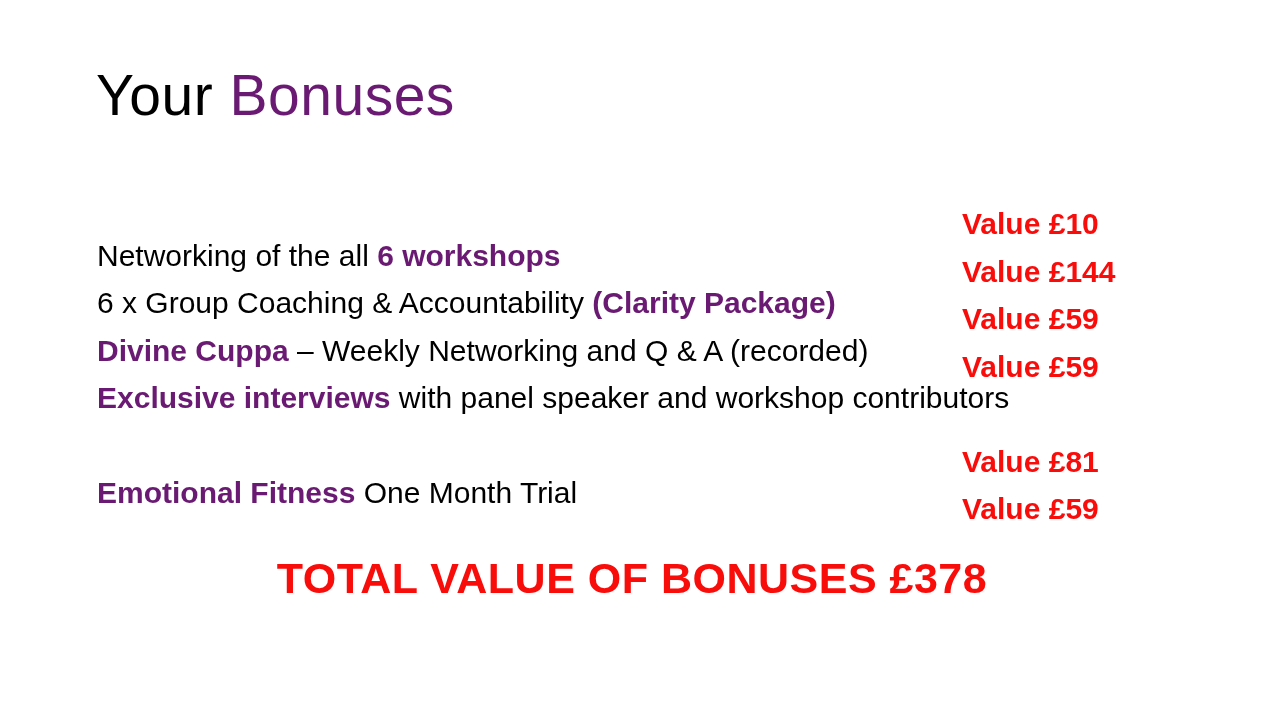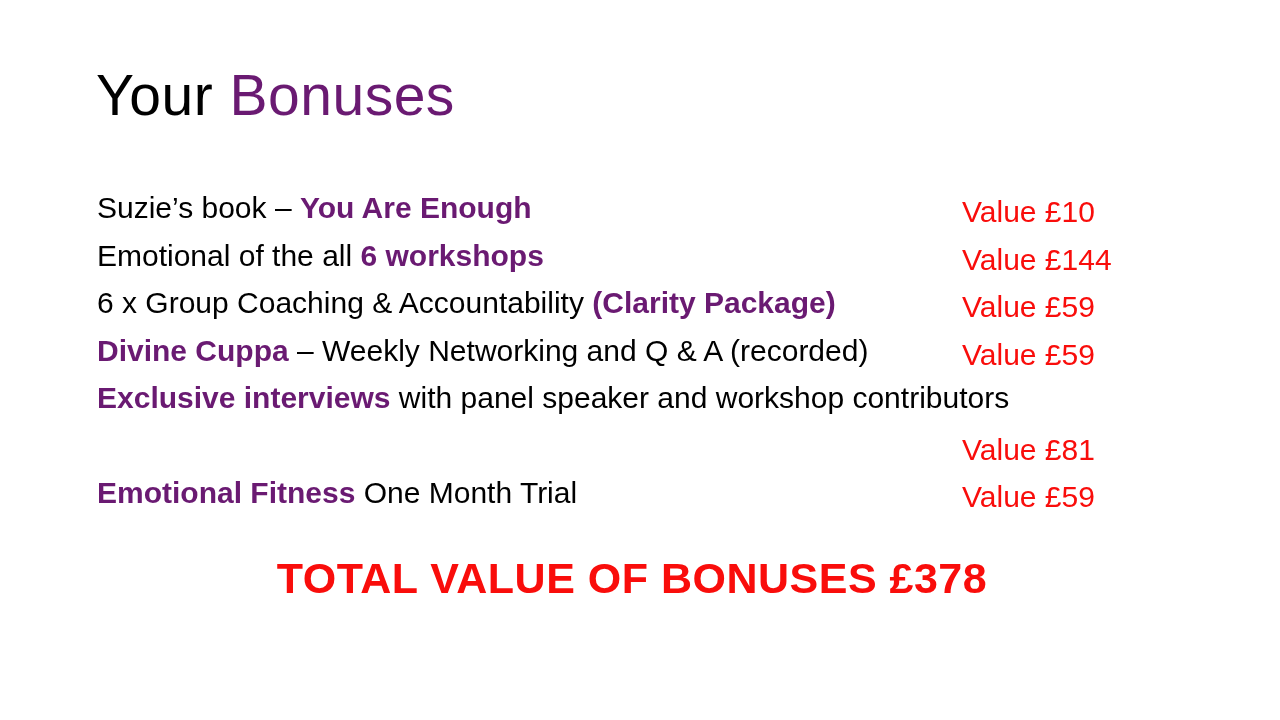--- a/index.html
+++ b/index.html
@@ -46,23 +46,23 @@
     color: var(--black, #000000);
     font-weight: 400;
   }
   .row .highlight {
     color: var(--purple, #6A1A72);
     font-weight: 700;
   }
   .row-value {
     position: absolute;
     left: 865px;
-    top: 4px;
+    top: 16px;
     color: var(--red, #F90D0B);
-    font-weight: 400;
+    font-weight: 700;
     font-size: 30px;
   }
   .total {
     position: absolute;
     left: 0;
     right: 16px;
     top: 554px;
     text-align: center;
     font-size: 43px;
     font-weight: 700;
@@ -72,26 +72,25 @@
   }
 </style>
 </head>
 <body>
 
 <div class="slide" style="background: rgb(255, 255, 255);">
   <h1 class="title"><span>Your </span><span class="title-highlight">Bonuses</span></h1>
 
   <div class="rows" id="rows">
   <div class="row">
-    <span class="row-text"><span class="plain">Suzie’s book – </span><span class="highlight">You Are Enough</span></span>
     <span class="row-value">Value £10</span>
   </div>
 
   <div class="row">
-    <span class="row-text"><span class="plain">Emotional of the all </span><span class="highlight">6 workshops</span></span>
+    <span class="row-text"><span class="plain">Networking of the all </span><span class="highlight">6 workshops</span></span>
     <span class="row-value">Value £144</span>
   </div>
 
   <div class="row">
     <span class="row-text"><span class="plain">6 x Group Coaching &amp; Accountability </span><span class="highlight">(Clarity Package)</span></span>
     <span class="row-value">Value £59</span>
   </div>
 
   <div class="row">
     <span class="row-text"><span class="highlight">Divine Cuppa</span><span class="plain"> – Weekly Networking and Q &amp; A (recorded)</span></span>

